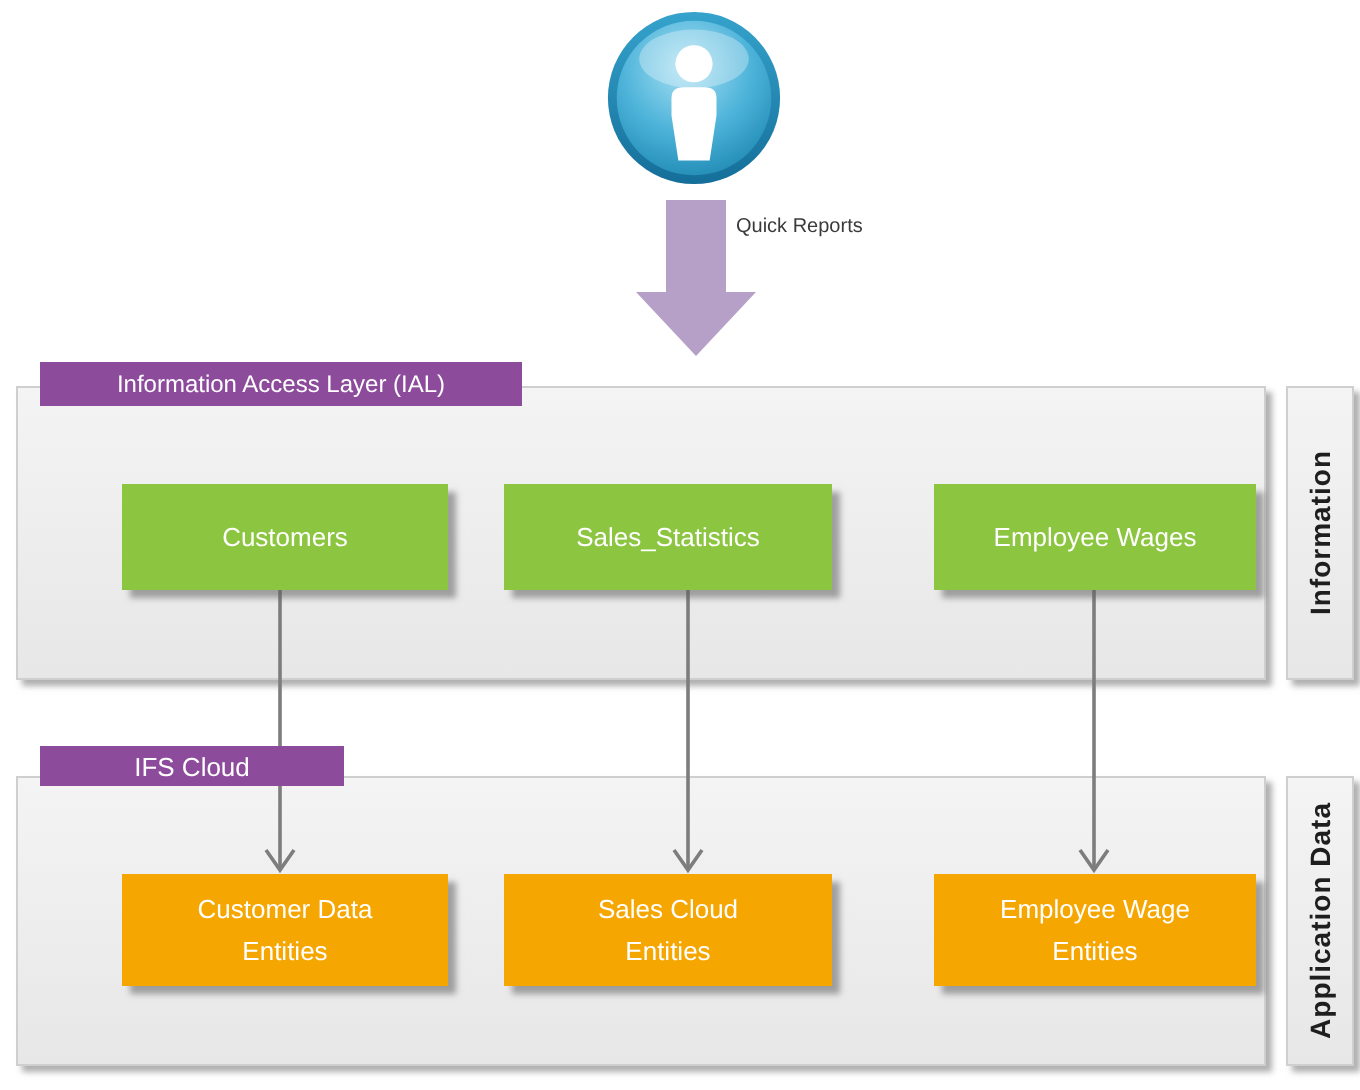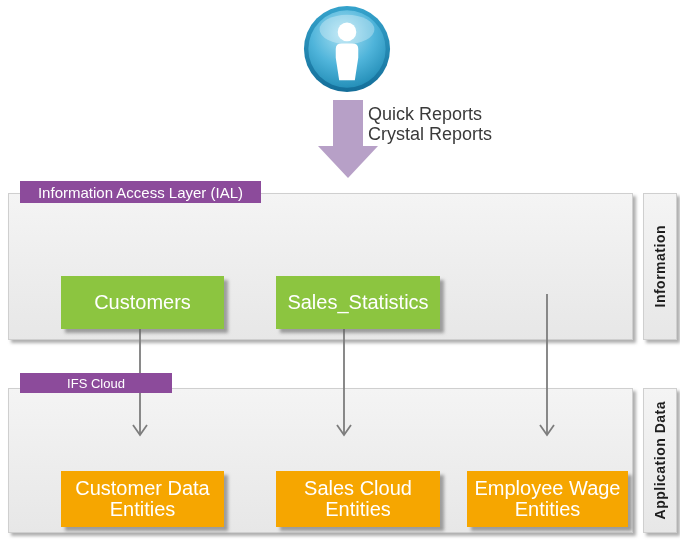--- a/index.html
+++ b/index.html
@@ -27,21 +27,21 @@
 
   
   .user-icon{left:302px;top:3px;width:90px;height:92px;z-index:5;}
 
   
   .big-arrow{left:318px;top:100px;width:60px;height:78px;z-index:4;}
 
   
   .reports{
     left:368px;top:104px;width:140px;
-    font-size:18px;line-height:20px;color:var(--text-dark);
+    font-size:10px;line-height:20px;color:var(--text-dark);
     z-index:5;
   }
 
   
   .panel{
     background:linear-gradient(180deg,var(--panel-fill-top),var(--panel-fill-bottom));
     border:1px solid var(--panel-border);
     box-shadow:3px 3px 3px rgba(110,110,110,0.55);
     z-index:1;
   }
@@ -67,38 +67,37 @@
     color:var(--label-dark);
     white-space:nowrap;
   }
 
   
   .tab{
     background:var(--purple);
     color:#fff;
     display:flex;align-items:center;justify-content:center;
     z-index:4;
-    font-size:15px;
+    font-size:12px;
   }
   .tab-ial{left:20px;top:181px;width:241px;height:22px;}
   .tab-cloud{left:20px;top:373px;width:152px;height:20px;font-size:13px;}
 
   
   .node{
     display:flex;align-items:center;justify-content:center;
-    color:#fff;font-size:20px;line-height:21px;text-align:center;
+    color:#fff;font-size:13px;line-height:21px;text-align:center;
     box-shadow:4px 4px 3px rgba(95,95,95,0.55);
     z-index:3;
     white-space:pre-line;
-    margin-top:34px;
   }
   .node-green{background:var(--green);top:242px;height:53px;}
   .node-orange{background:var(--orange);top:437px;height:56px;}
   .col1{left:61px;width:163px;}
-  .col2{left:276px;width:164px;}
+  .col2{left:252px;width:164px;}
   .col3{left:467px;width:161px;}
 
   
   .connector{top:294px;width:20px;height:145px;z-index:2;}
   .conn1{left:130px;}
   .conn2{left:334px;}
   .conn3{left:537px;}
 </style>
 </head>
 <body>
@@ -123,21 +122,20 @@
     <circle cx="46" cy="28.5" r="9.5" fill="#ffffff"></circle>
     <path d="M34.5 46 q0 -5.5 6 -5.5 h11 q6 0 6 5.5 v9 l-3.5 23 h-16 l-3.5 -23 z" fill="#ffffff"></path>
   </svg>
 
   <svg class="abs big-arrow" viewBox="0 0 60 78">
     <polygon points="15,0 45,0 45,46 60,46 30,78 0,46 15,46" fill="#B7A0C7"></polygon>
   </svg>
 
   <div class="abs reports">
     <div>Quick Reports</div>
-    <div>Crystal Reports</div>
   </div>
 
   <div class="abs panel panel-ial"></div>
   <div class="abs side-panel side-ial">
     <span class="vtext">Information</span>
   </div>
   <div class="abs tab tab-ial">Information Access Layer (IAL)</div>
 
   <div class="abs panel panel-cloud"></div>
   <div class="abs side-panel side-cloud">
@@ -153,20 +151,21 @@
     <line x1="10" y1="0" x2="10" y2="141" stroke="#7D7D7D" stroke-width="1.8"></line>
     <polyline points="3,131 10,141 17,131" fill="none" stroke="#7D7D7D" stroke-width="1.8"></polyline>
   </svg>
   <svg class="abs connector conn3" viewBox="0 0 20 145">
     <line x1="10" y1="0" x2="10" y2="141" stroke="#7D7D7D" stroke-width="1.8"></line>
     <polyline points="3,131 10,141 17,131" fill="none" stroke="#7D7D7D" stroke-width="1.8"></polyline>
   </svg>
 
   <div class="abs node node-green col1">Customers</div>
   <div class="abs node node-green col2">Sales_Statistics</div>
+  <div class="abs node node-green col3">Employee Wages</div>
 
   <div class="abs node node-orange col1">Customer Data
 Entities</div>
   <div class="abs node node-orange col2">Sales Cloud
 Entities</div>
   <div class="abs node node-orange col3">Employee Wage
 Entities</div>
 
 </div>
 

